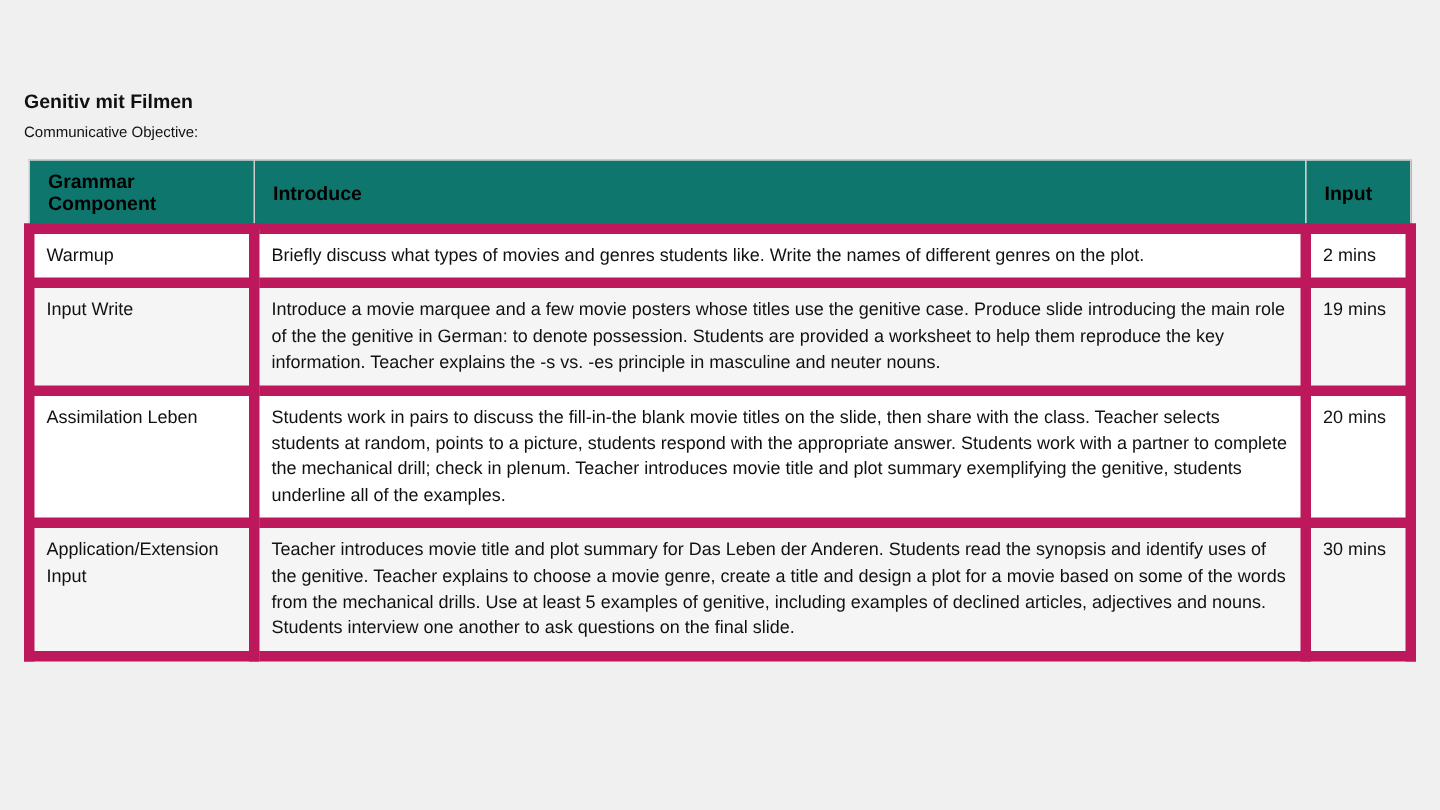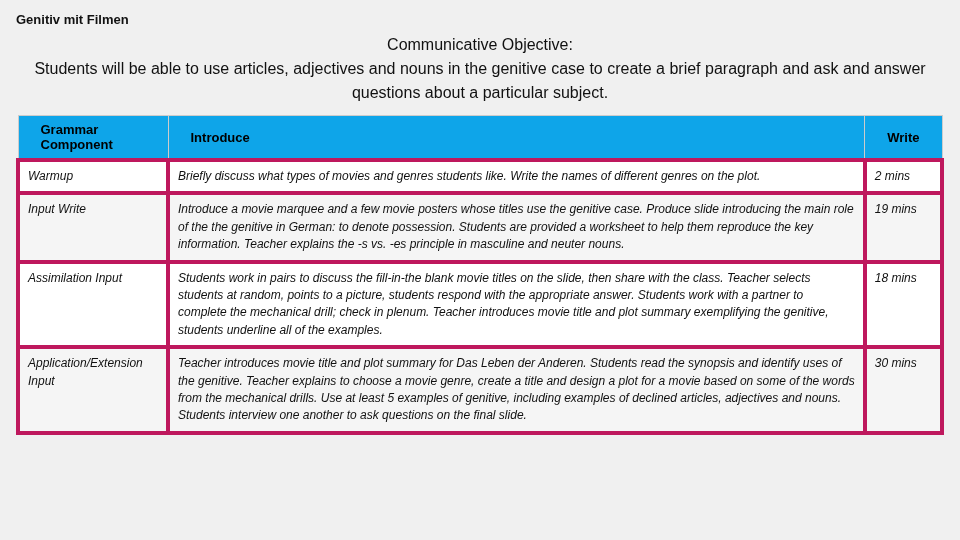--- a/index.html
+++ b/index.html
@@ -9,91 +9,89 @@
       background: #f0f0f0;
       width: 960px;
       min-height: 540px;
       padding: 12px 16px;
       color: #111;
     }
     .title {
       font-weight: bold;
       font-size: 13px;
       margin-bottom: 6px;
+      margin-top: 48px;
     }
     .objective {
-      font-size: 16px;
+      font-size: 10px;
       margin-bottom: 10px;
       line-height: 1.5;
-      text-align: center;
     }
     table {
       width: 100%;
       border-collapse: collapse;
     }
     thead tr th {
-      background-color: #0ea5e9;
+      background-color: #0f766e;
       color: #000;
       font-weight: bold;
       font-size: 13px;
-      padding: 6px 22px;
+      padding: 6px 12px;
       text-align: left;
       border: 1px solid #ccc;
     }
     tbody tr td {
       padding: 6px 8px;
       vertical-align: top;
-      border: 4px solid #be185d;
+      border: 7px solid #be185d;
       font-size: 12px;
       line-height: 1.45;
-      font-style: italic;
     }
     tbody tr:nth-child(odd) td {
       background-color: #ffffff;
     }
     tbody tr:nth-child(even) td {
       background-color: #f5f5f5;
     }
     .col-component { width: 150px; }
     .col-activity { }
     .col-time { width: 70px; white-space: nowrap; }
   </style>
 </head>
 <body>
 
 <div class="title">Genitiv mit Filmen</div>
 
 <div class="objective">
   <span>Communicative Objective:</span><br>
-  <span>Students will be able to use articles, adjectives and nouns in the genitive case to create a brief paragraph and ask and answer questions about a particular subject.</span>
 </div>
 
 <table>
   <thead>
     <tr>
       <th class="col-component">Grammar Component</th>
       <th class="col-activity">Introduce</th>
-      <th class="col-time">Write</th>
+      <th class="col-time">Input</th>
     </tr>
   </thead>
   <tbody id="table-body">
   <tr>
         <td class="col-component">Warmup</td>
         <td class="col-activity">Briefly discuss what types of movies and genres students like.  Write the names of different genres on the plot.</td>
         <td class="col-time">2 mins</td>
       </tr>
       <tr>
         <td class="col-component">Input Write</td>
         <td class="col-activity">Introduce a movie marquee and a few movie posters whose titles use the genitive case. Produce slide introducing the main role of the the genitive in German: to denote possession. Students are provided a worksheet to help them reproduce the key information. Teacher explains the -s vs. -es principle in masculine and neuter nouns.</td>
         <td class="col-time">19 mins</td>
       </tr>
       <tr>
-        <td class="col-component">Assimilation Input</td>
+        <td class="col-component">Assimilation Leben</td>
         <td class="col-activity">Students work in pairs to discuss the fill-in-the blank movie titles on the slide, then share with the class. Teacher selects students at random, points to a picture, students respond with the appropriate answer. Students work with a partner to complete the mechanical drill; check in plenum. Teacher introduces movie title and plot summary exemplifying the genitive, students underline all of the examples.</td>
-        <td class="col-time">18 mins</td>
+        <td class="col-time">20 mins</td>
       </tr>
       <tr>
         <td class="col-component">Application/Extension Input</td>
         <td class="col-activity">Teacher introduces movie title and plot summary for Das Leben der Anderen. Students read the synopsis and identify uses of the genitive. Teacher explains to choose a movie genre, create a title and design a plot for a movie based on some of the words from the mechanical drills. Use at least 5 examples of genitive, including examples of declined articles, adjectives and nouns. Students interview one another to ask questions on the final slide.</td>
         <td class="col-time">30 mins</td>
       </tr>
     </tbody>
 </table>
 
 </body></html>

